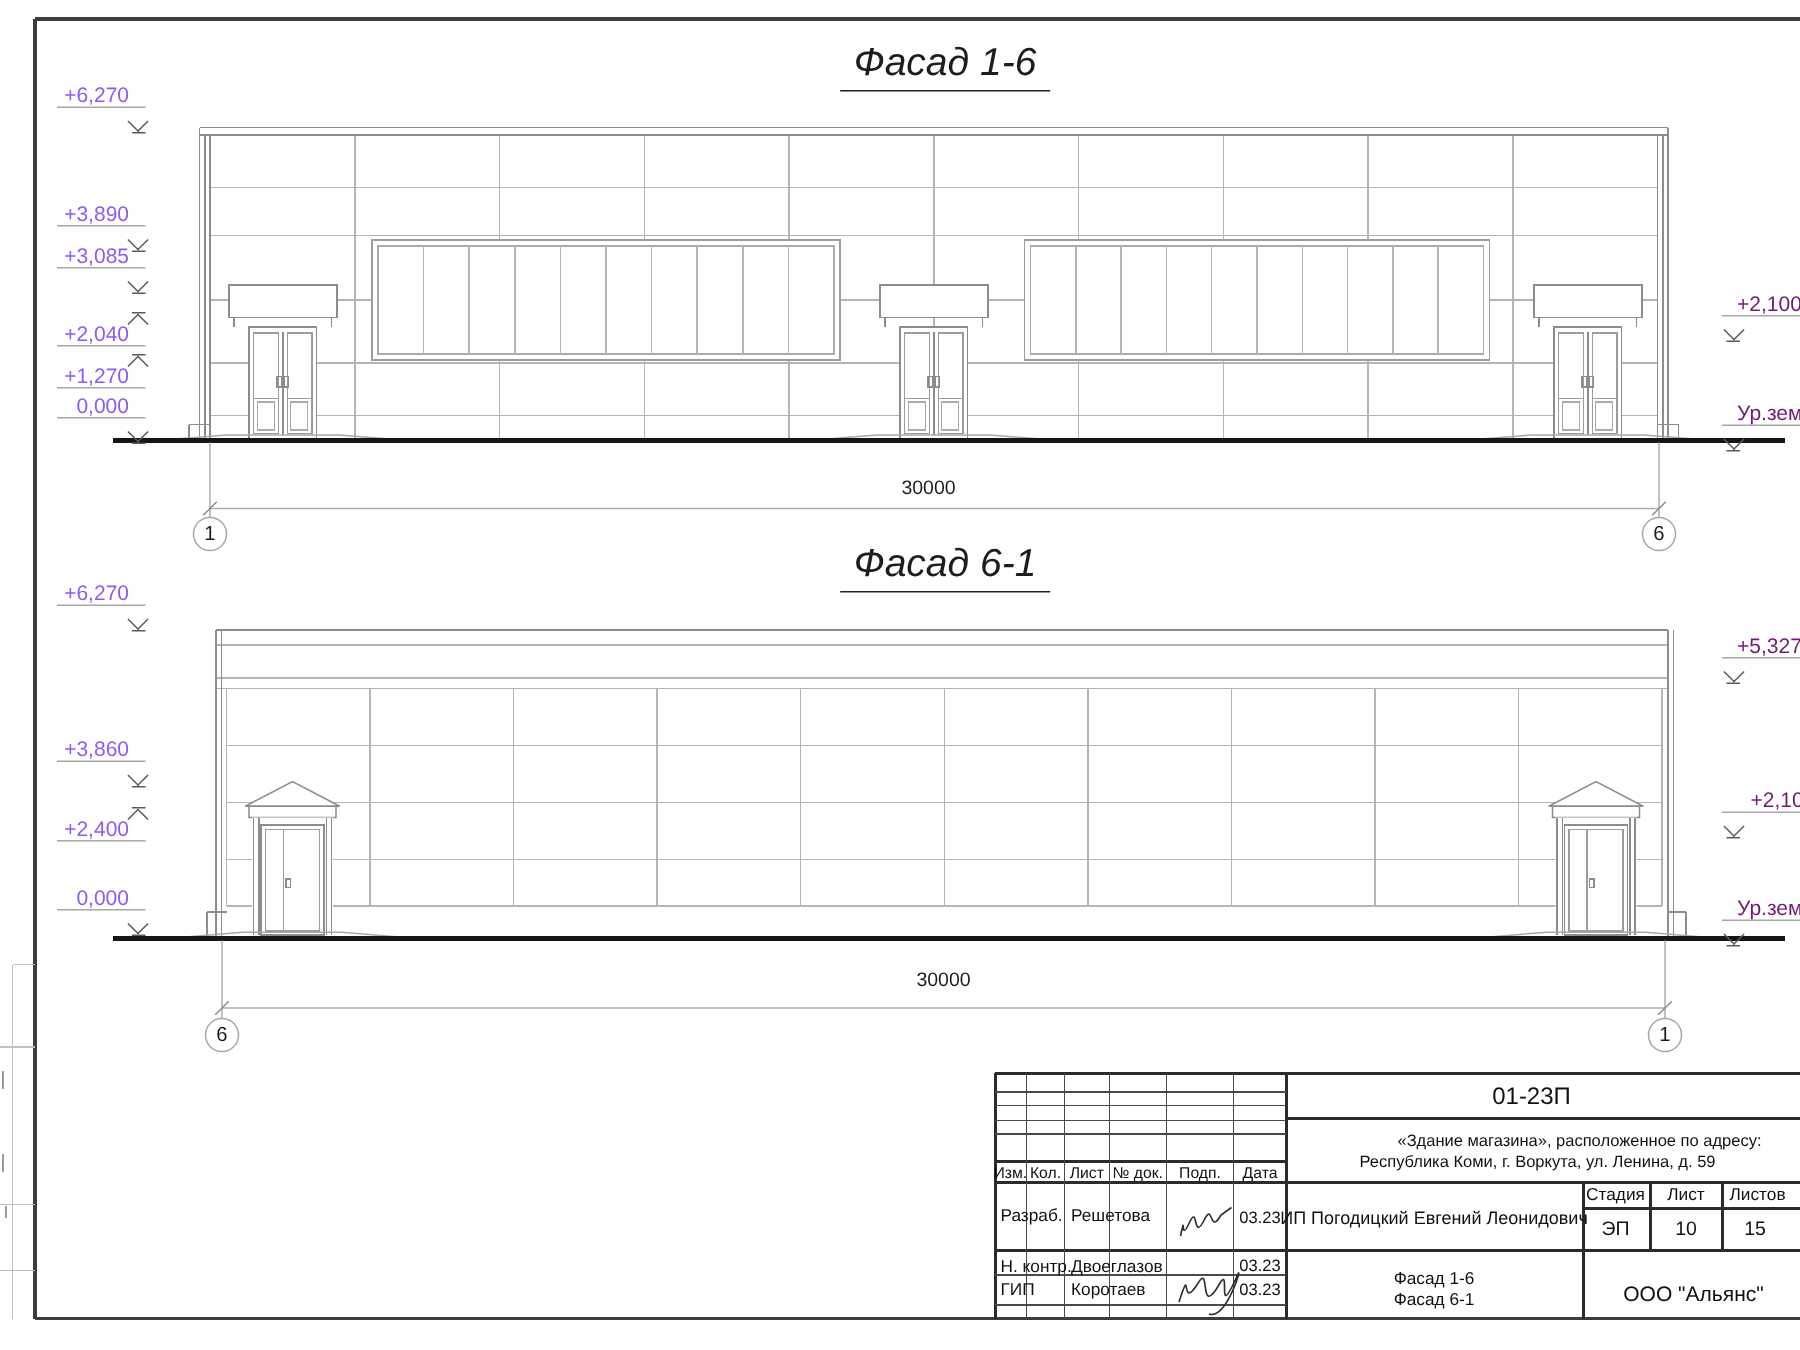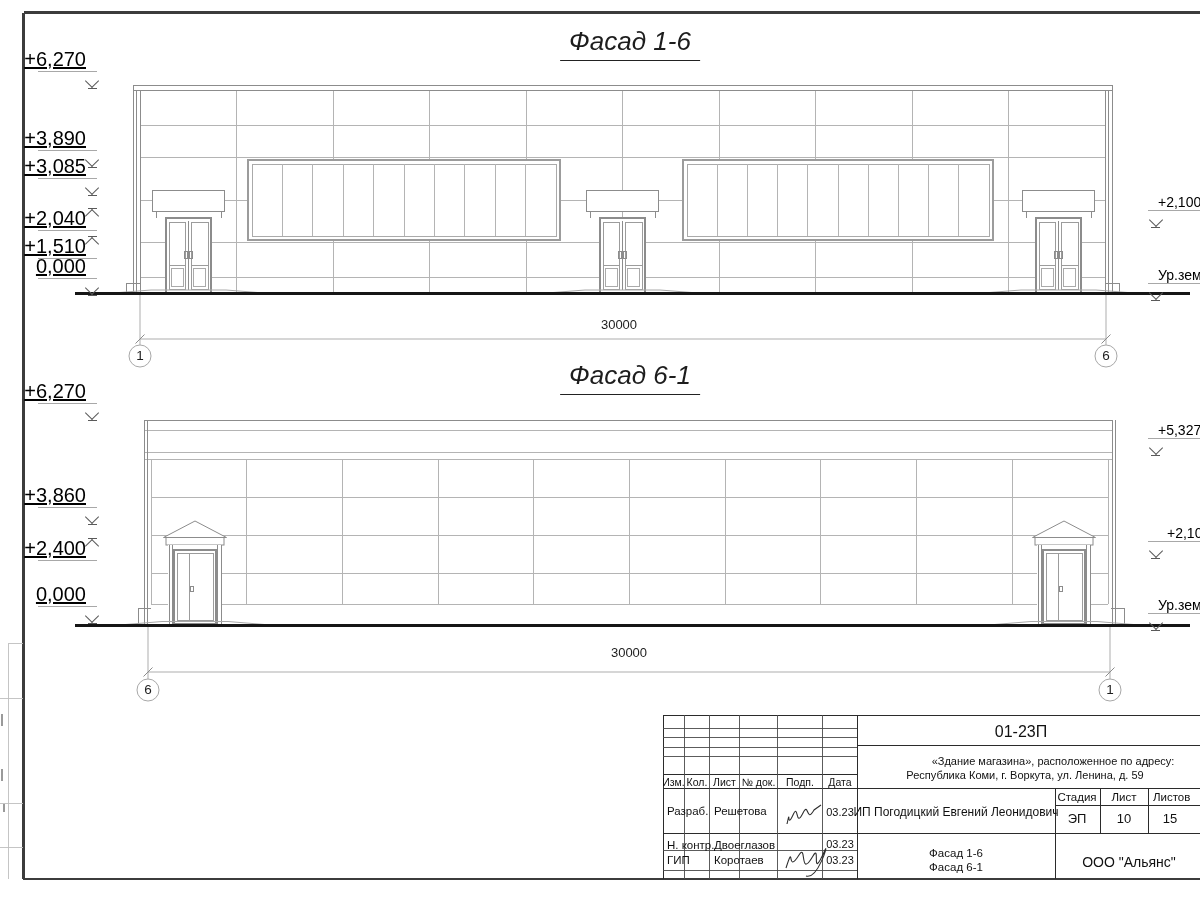--- a/index.html
+++ b/index.html
@@ -4,22 +4,22 @@
 <style>
   html,body{margin:0;padding:0;background:#fff;}
   #stage{position:relative;width:1200px;height:900px;overflow:hidden;background:#ffffff;
          font-family:"Liberation Sans", sans-serif;}
   #lineart{position:absolute;left:0;top:0;}
   .t{position:absolute;white-space:nowrap;color:#1d1d1d;line-height:1.15;
      font-family:"Liberation Sans", sans-serif;}
   .c{transform:translateX(-50%);}
   .title{font-size:26px;font-style:italic;border-bottom:1.8px solid #222;padding:0 9px 3px 9px;}
   .lvl{position:absolute;height:0;border-top:1px solid #a8a8a8;}
-  .lvl .lbl{position:absolute;right:11px;bottom:1px;font-size:20px;white-space:nowrap;color:#000000;text-decoration:underline;}
-  .lvl .lbl-l{position:absolute;left:10px;bottom:1px;font-size:14px;white-space:nowrap;color:#000000;}
+  .lvl .lbl{position:absolute;right:11px;bottom:1px;font-size:14px;white-space:nowrap;color:#8b5cf6;}
+  .lvl .lbl-l{position:absolute;left:10px;bottom:1px;font-size:14px;white-space:nowrap;color:#701a75;}
   .ch{position:absolute;width:9px;height:9px;}
   .chd{border-right:1.2px solid #5a5a5a;border-bottom:1.2px solid #5a5a5a;transform:rotate(45deg);}
   .chu{border-left:1.2px solid #5a5a5a;border-top:1.2px solid #5a5a5a;transform:rotate(45deg);}
   .tick{position:absolute;width:9px;height:0;border-top:1.1px solid #5a5a5a;}
   .tb{color:#111;}
 </style>
 </head>
 <body>
 
 <div id="stage">
@@ -199,21 +199,21 @@
     <span class="lbl">+3,085</span>
     <span class="ch chd" style="right:0;top:4px;"></span>
     <span class="tick" style="right:0;top:16px;"></span>
   </div>
   <div class="lvl" style="left:38px;top:230px;width:59px;">
     <span class="lbl">+2,040</span>
     <span class="ch chu" style="right:0;top:-20px;"></span>
     <span class="tick" style="right:0;top:-23px;"></span>
   </div>
   <div class="lvl" style="left:38px;top:258px;width:59px;">
-    <span class="lbl">+1,510</span>
+    <span class="lbl">+1,270</span>
     <span class="ch chu" style="right:0;top:-20px;"></span>
     <span class="tick" style="right:0;top:-23px;"></span>
   </div>
   <div class="lvl" style="left:38px;top:278px;width:59px;">
     <span class="lbl">0,000</span>
     <span class="ch chd" style="right:0;top:4px;"></span>
     <span class="tick" style="right:0;top:16px;"></span>
   </div>
 
   <div class="lvl" style="left:1148px;top:210px;width:57px;">

